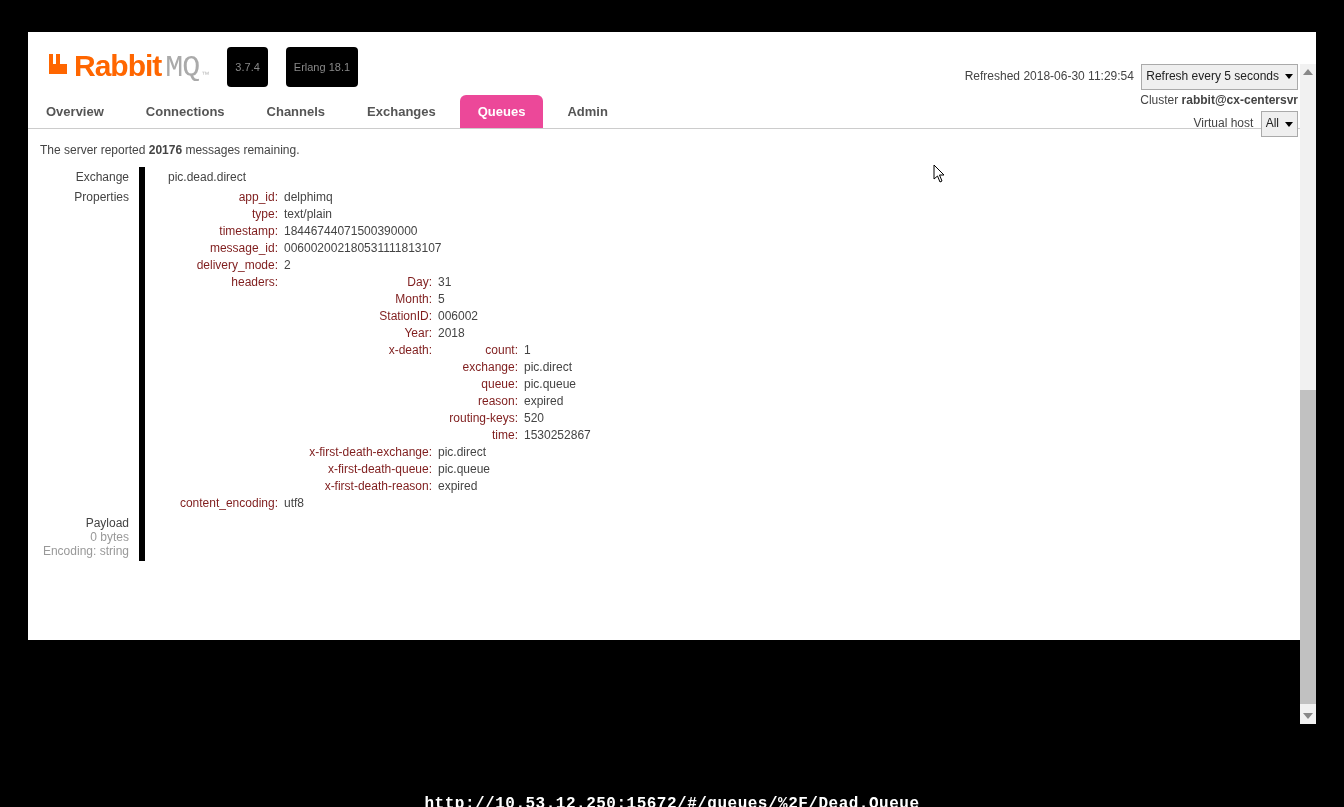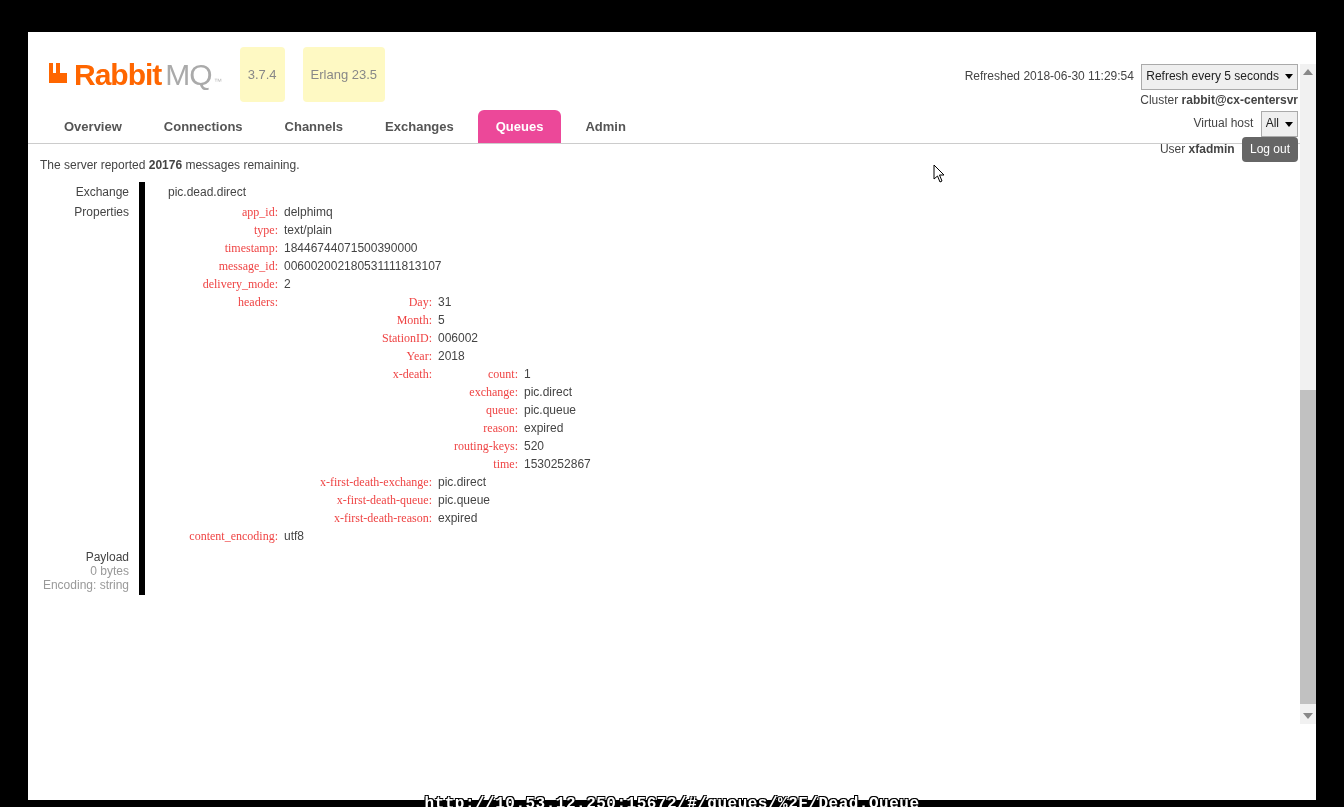--- a/index.html
+++ b/index.html
@@ -14,21 +14,21 @@
     background: #000;
     padding: 0;
     width: 1344px;
     height: 807px;
     position: relative;
   }
   .page {
     background: #fff;
     margin: 32px 28px 0 28px;
     position: relative;
-    height: 768px;
+    height: 608px;
     overflow: hidden;
   }
   
   .logo-row {
     padding: 15px 18px 8px 18px;
     display: flex;
     align-items: center;
   }
   .logo {
     display: flex;
@@ -42,40 +42,40 @@
     align-items: flex-end;
   }
   .logo-text1 {
     font-family: Arial, sans-serif;
     font-size: 30px;
     color: #f60;
     font-weight: 700;
     letter-spacing: -1px;
   }
   .logo-text2 {
-    font-family: Liberation Sans, sans-serif;
+    font-family: Liberation Mono, monospace;
     font-size: 30px;
     color: #aaa;
     font-weight: 400;
     letter-spacing: -1px;
   }
   .logo-tm {
     font-size: 8px;
     color: #bbb;
     align-self: flex-end;
     margin-bottom: 6px;
     margin-left: -2px;
   }
   .version-badge {
     display: inline-block;
-    background: #fef9c3;
+    background: #000000;
     border-radius: 4px;
-    padding: 20px 8px;
+    padding: 14px 8px;
     color: #888;
-    font-size: 13px;
+    font-size: 11px;
     margin-left: 18px;
   }
   
   .status-block {
     position: absolute;
     top: 32px;
     right: 18px;
     text-align: right;
     line-height: 1.8;
     color: #444;
@@ -104,21 +104,21 @@
     display: inline-block;
     background: #666;
     color: #fff;
     border-radius: 4px;
     padding: 2px 8px;
     font-size: 12px;
     margin-left: 4px;
   }
   
   .tabs {
-    padding: 0 18px;
+    padding: 0 0;
     border-bottom: 1px solid #ccc;
   }
   .tabs ul {
     list-style: none;
     display: flex;
     gap: 6px;
   }
   .tabs li {
     padding: 9px 18px;
     border-radius: 6px 6px 0 0;
@@ -160,21 +160,21 @@
   }
   .bullet {
     display: inline-block;
     width: 5px; height: 5px;
     background: #444;
     border-radius: 50%;
     vertical-align: middle;
   }
   
   .props { display: grid; grid-template-columns: max-content auto; column-gap: 6px; row-gap: 3px; }
-  .props .k { text-align: right; color: #ef4444; font-family: Liberation Serif, serif; }
+  .props .k { text-align: right; color: #7f1d1d; }
   .props .v { color: #444; }
   .hdrs { display: grid; grid-template-columns: max-content auto; column-gap: 6px; row-gap: 3px; margin-left: 0; }
   .hdrs .k { text-align: right; min-width: 148px; }
   .xd { display: grid; grid-template-columns: max-content auto; column-gap: 6px; row-gap: 3px; margin-left: 0; }
   .xd .k { text-align: right; min-width: 80px; }
   .sub { color: #999; }
   
   .footer-url {
     position: absolute;
     bottom: 26px;
@@ -232,38 +232,34 @@
         <span class="logo-icon">
           <svg viewBox="0 0 24 24" width="24" height="24">
               <path fill="#f60" d="M3 2h4v10h3V2h4v10h7v10H3z"></path>
             </svg>
         </span>
         <span class="logo-text1">Rabbit</span>
           <span class="logo-text2">MQ</span>
           <span class="logo-tm">™</span>
       </span>
       <span class="version-badge">3.7.4</span>
-      <span class="version-badge">Erlang 23.5</span>
+      <span class="version-badge">Erlang 18.1</span>
     </div>
 
     <div class="status-block">
       <div class="row">
         <span>Refreshed </span><span>2018-06-30 11:29:54</span>
         <span class="select-box"><span>Refresh every 5 seconds</span><span class="caret"></span></span>
       </div>
       <div class="row">
         <span>Cluster </span><span class="bold">rabbit@cx-centersvr</span>
       </div>
       <div class="row">
         <span>Virtual host</span>
         <span class="select-box"><span>All</span><span class="caret"></span></span>
-      </div>
-      <div class="row">
-        <span>User </span><span class="bold">xfadmin</span>
-        <span class="logout">Log out</span>
       </div>
     </div>
 
     <nav class="tabs">
       <ul>
         <li>Overview</li>
         <li>Connections</li>
         <li>Channels</li>
         <li>Exchanges</li>
         <li class="active">Queues</li>

